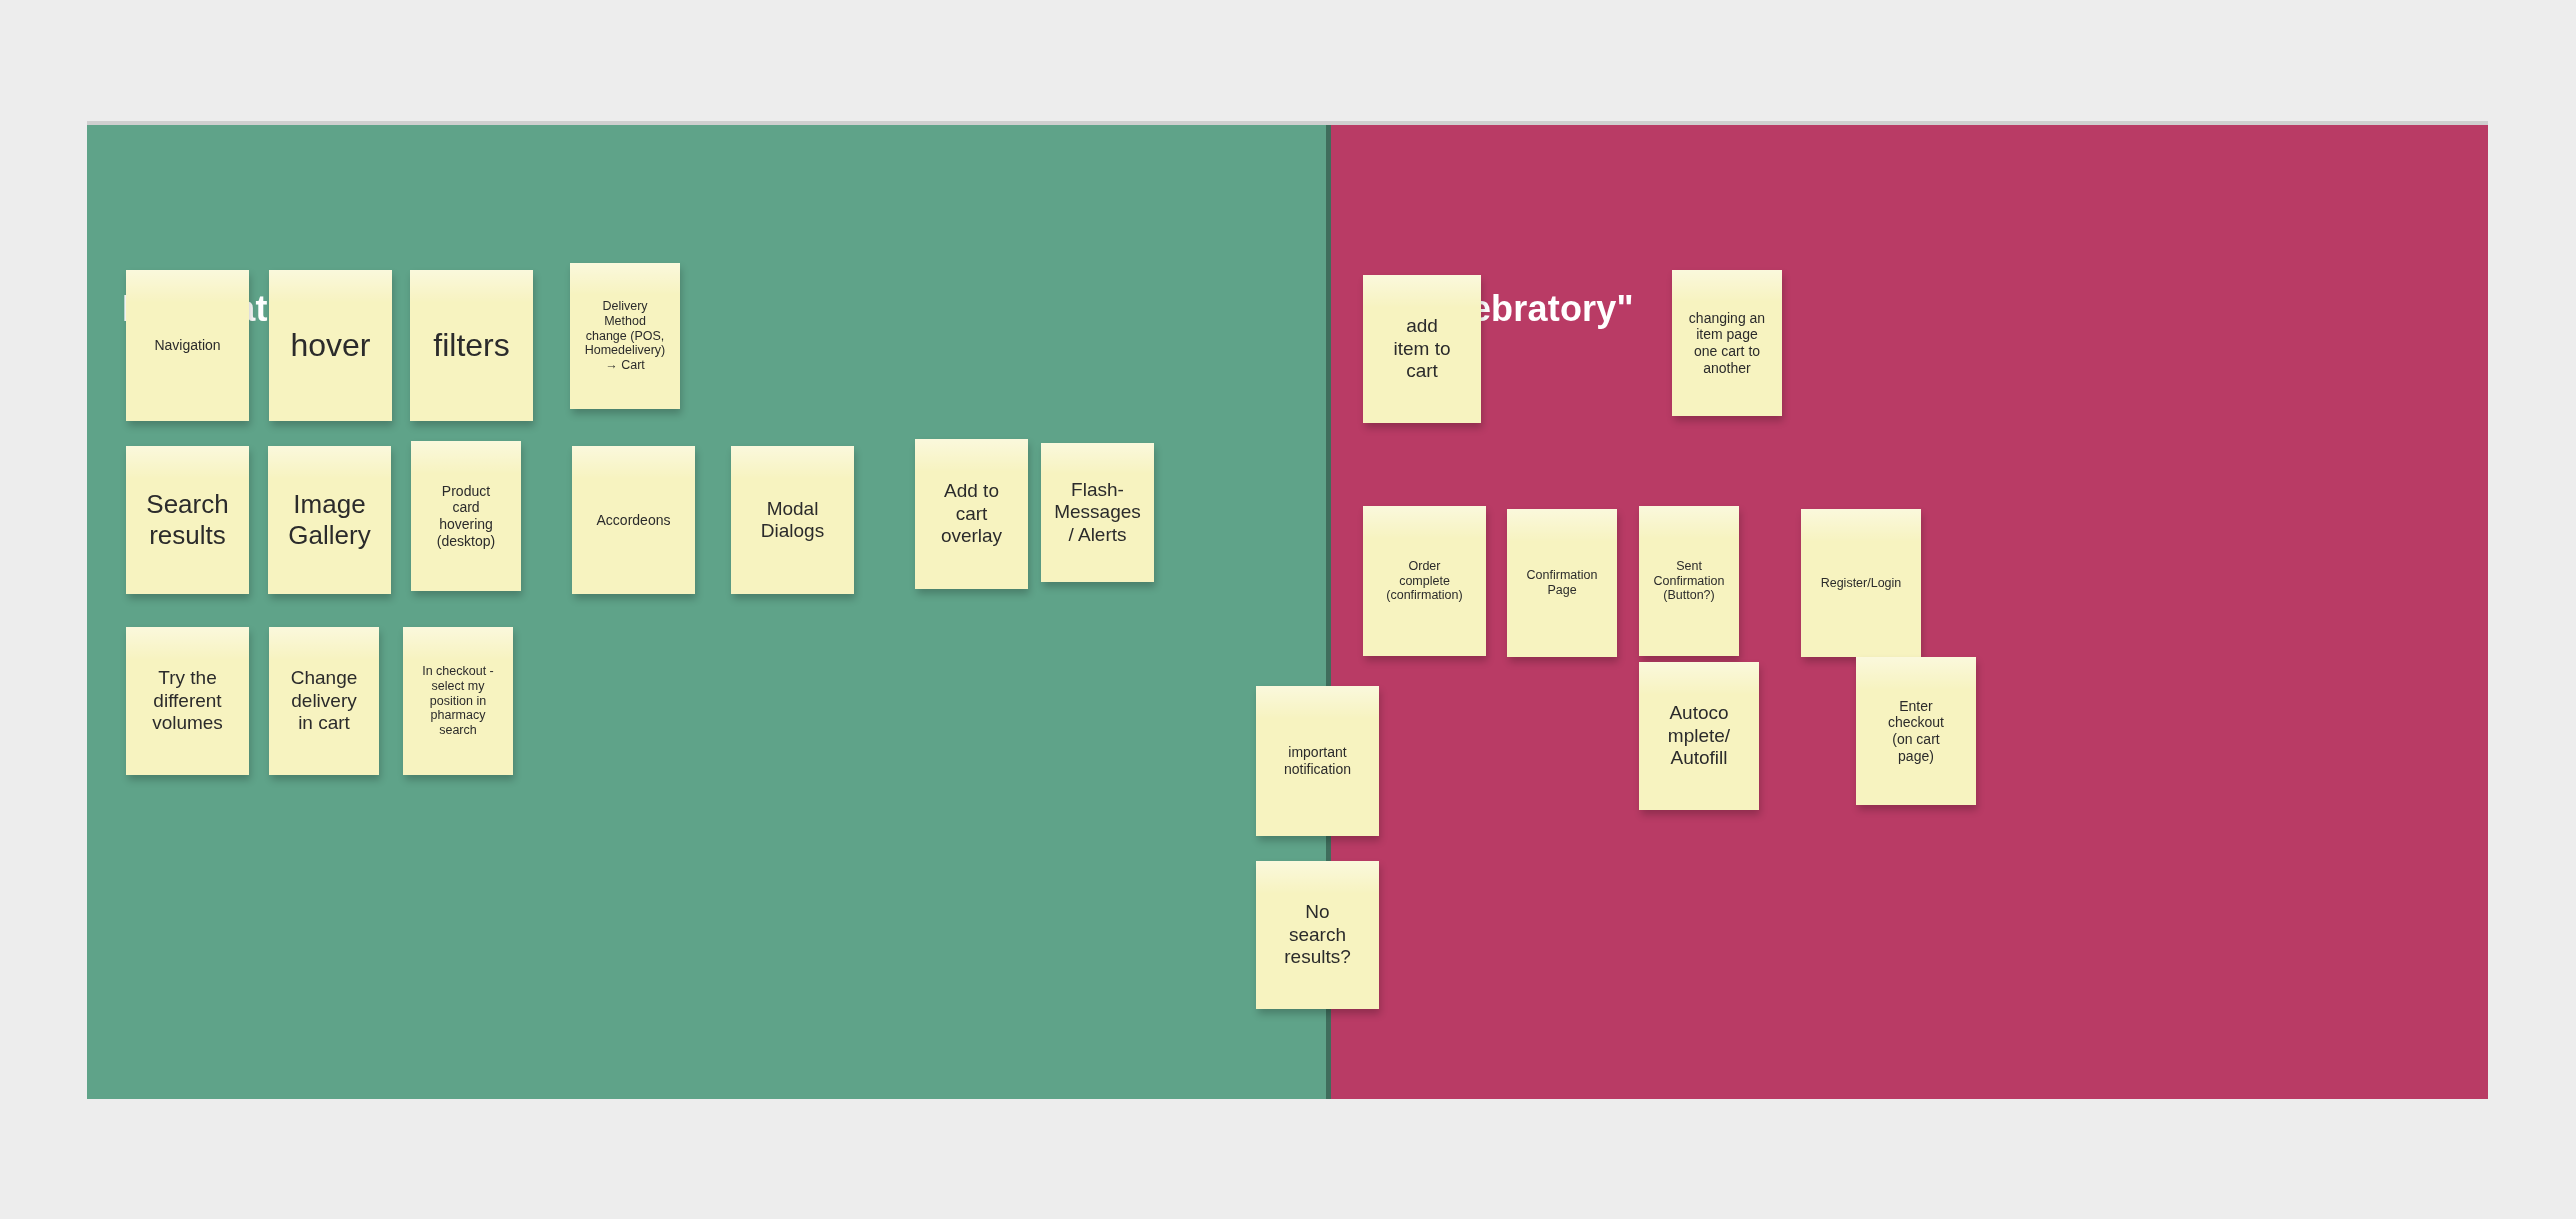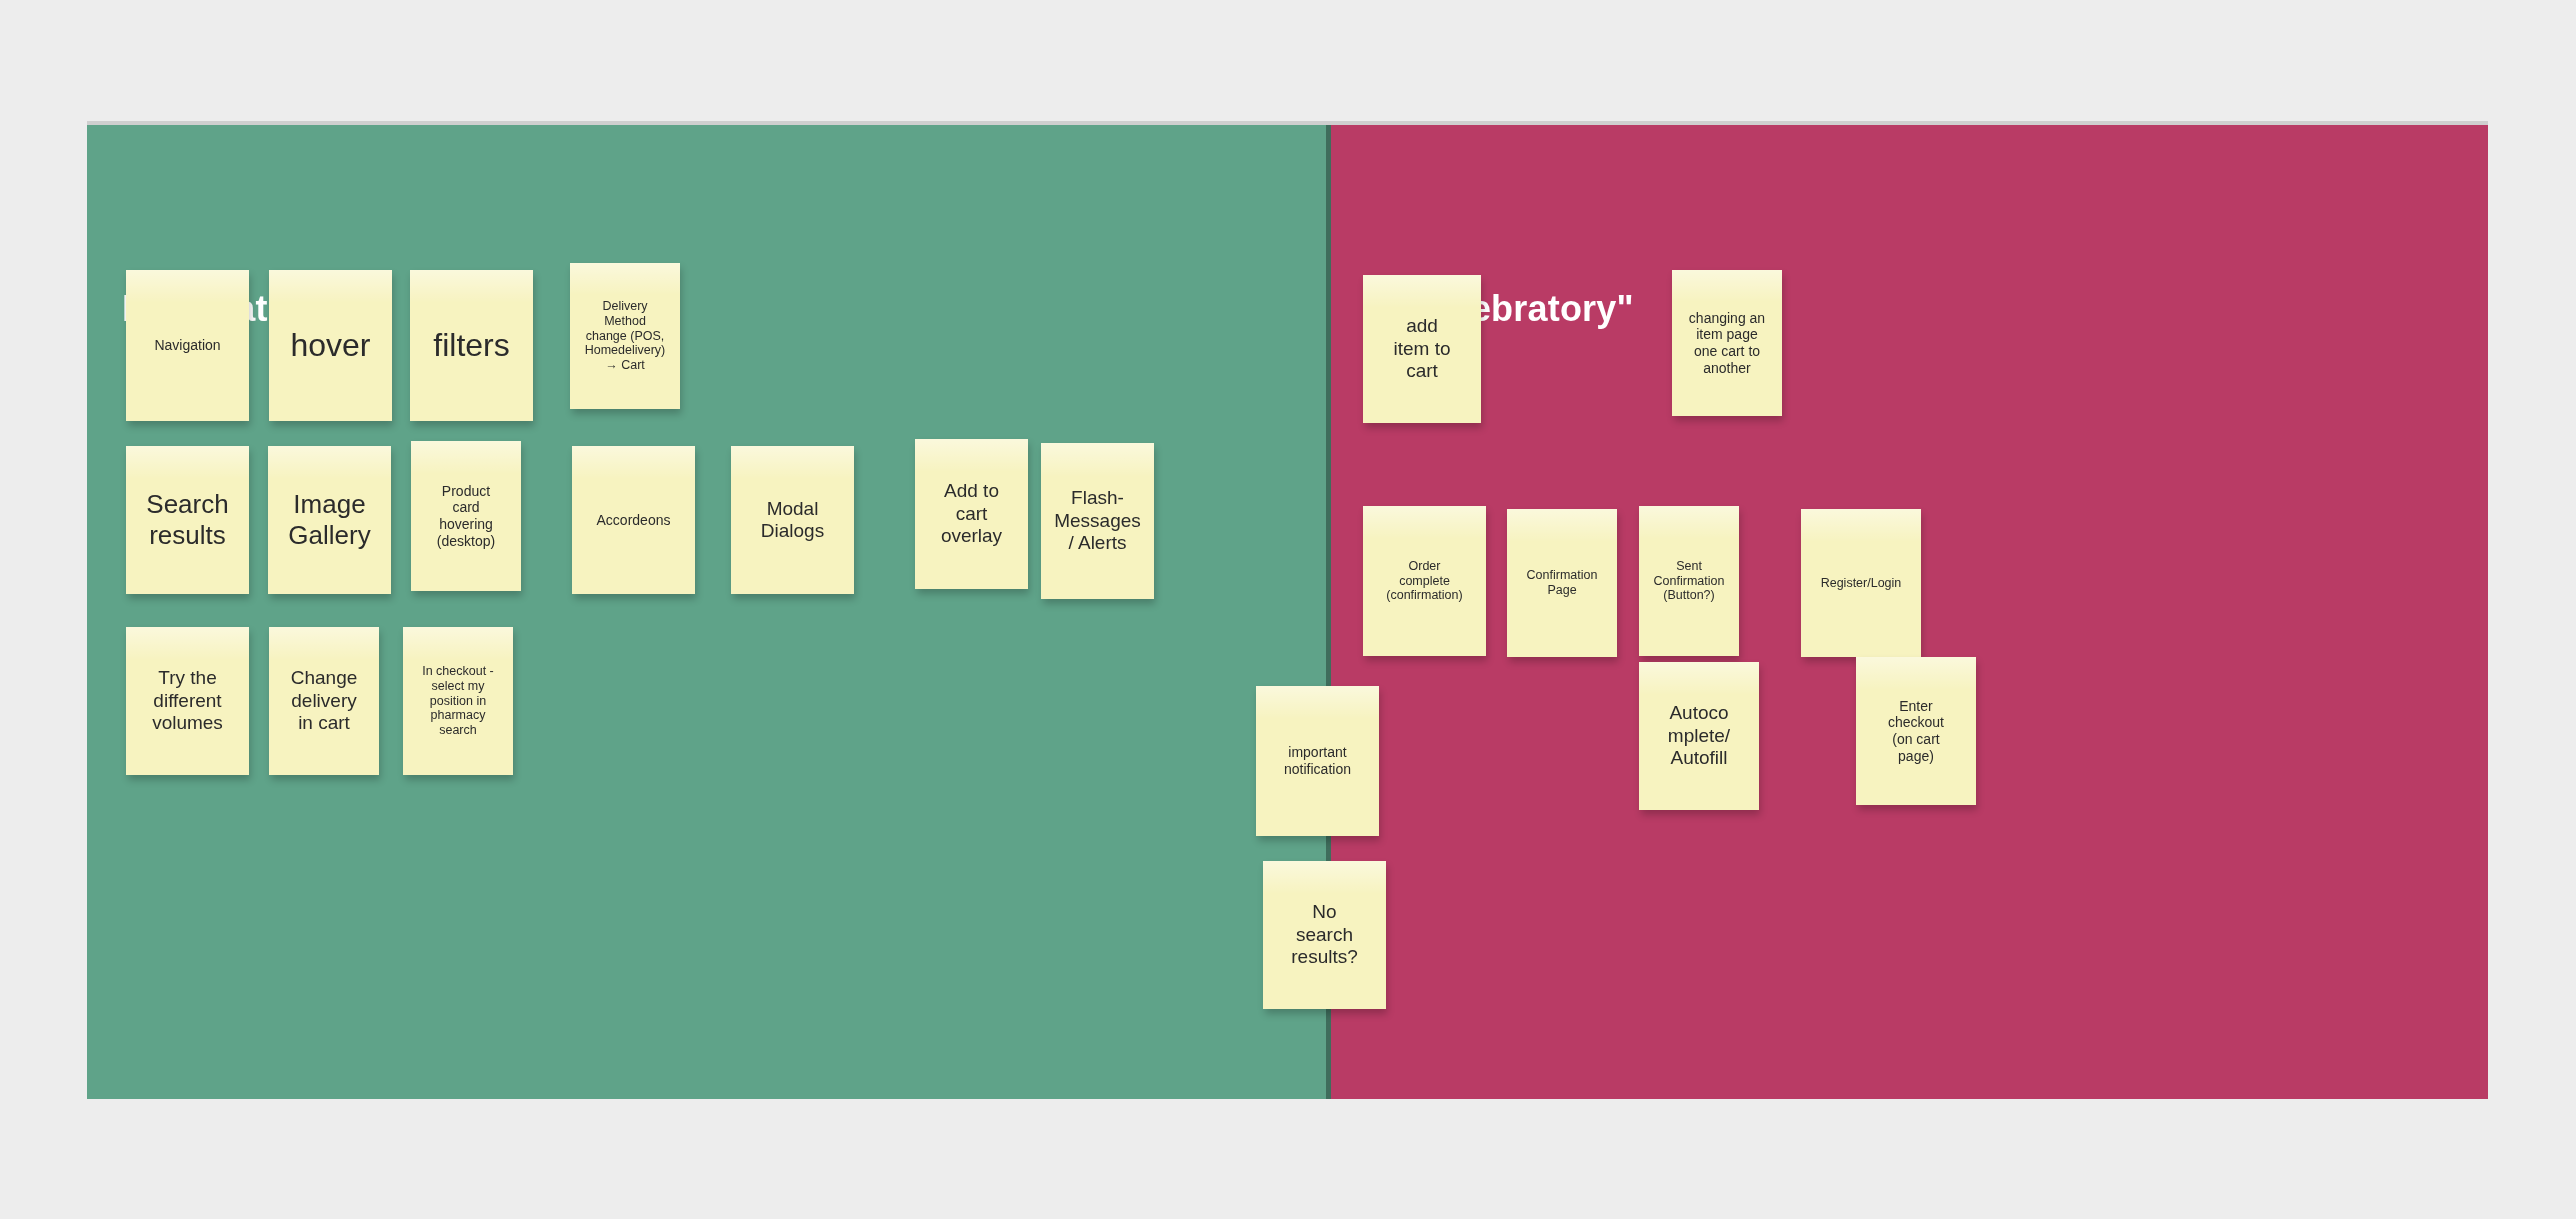--- a/index.html
+++ b/index.html
@@ -132,21 +132,21 @@
         </div>
         <div class="note" style="left: 644px; top: 321px; width: 123px; height: 148px;">
           <span class="note-text fs-md">Modal
 Dialogs</span>
         </div>
         <div class="note" style="left: 804px; top: 314px; width: 113px; height: 150px; margin-left: 24px;">
           <span class="note-text fs-md">Add to
 cart
 overlay</span>
         </div>
-        <div class="note" style="left: 954px; top: 318px; width: 113px; height: 156px;">
+        <div class="note" style="left: 954px; top: 318px; width: 113px; height: 139px;">
           <span class="note-text fs-md">Flash-
 Messages
 / Alerts</span>
         </div>
         <div class="note" style="left: 39px; top: 502px; width: 123px; height: 148px;">
           <span class="note-text fs-md">Try the
 different
 volumes</span>
         </div>
         <div class="note" style="left: 182px; top: 502px; width: 110px; height: 148px;">
@@ -209,19 +209,19 @@
       </div>
   </div>
 
 </div>
 
 <div id="overlay-notes">
     <div class="note" style="left: 1169px; top: 565px; width: 123px; height: 150px;">
       <span class="note-text fs-sm">important
 notification</span>
     </div>
-    <div class="note" style="left: 1169px; top: 740px; width: 123px; height: 148px; margin-left: 7px;">
+    <div class="note" style="left: 1169px; top: 740px; width: 123px; height: 148px;">
       <span class="note-text fs-md">No
 search
 results?</span>
     </div>
   </div>
 
 
 </body></html>

